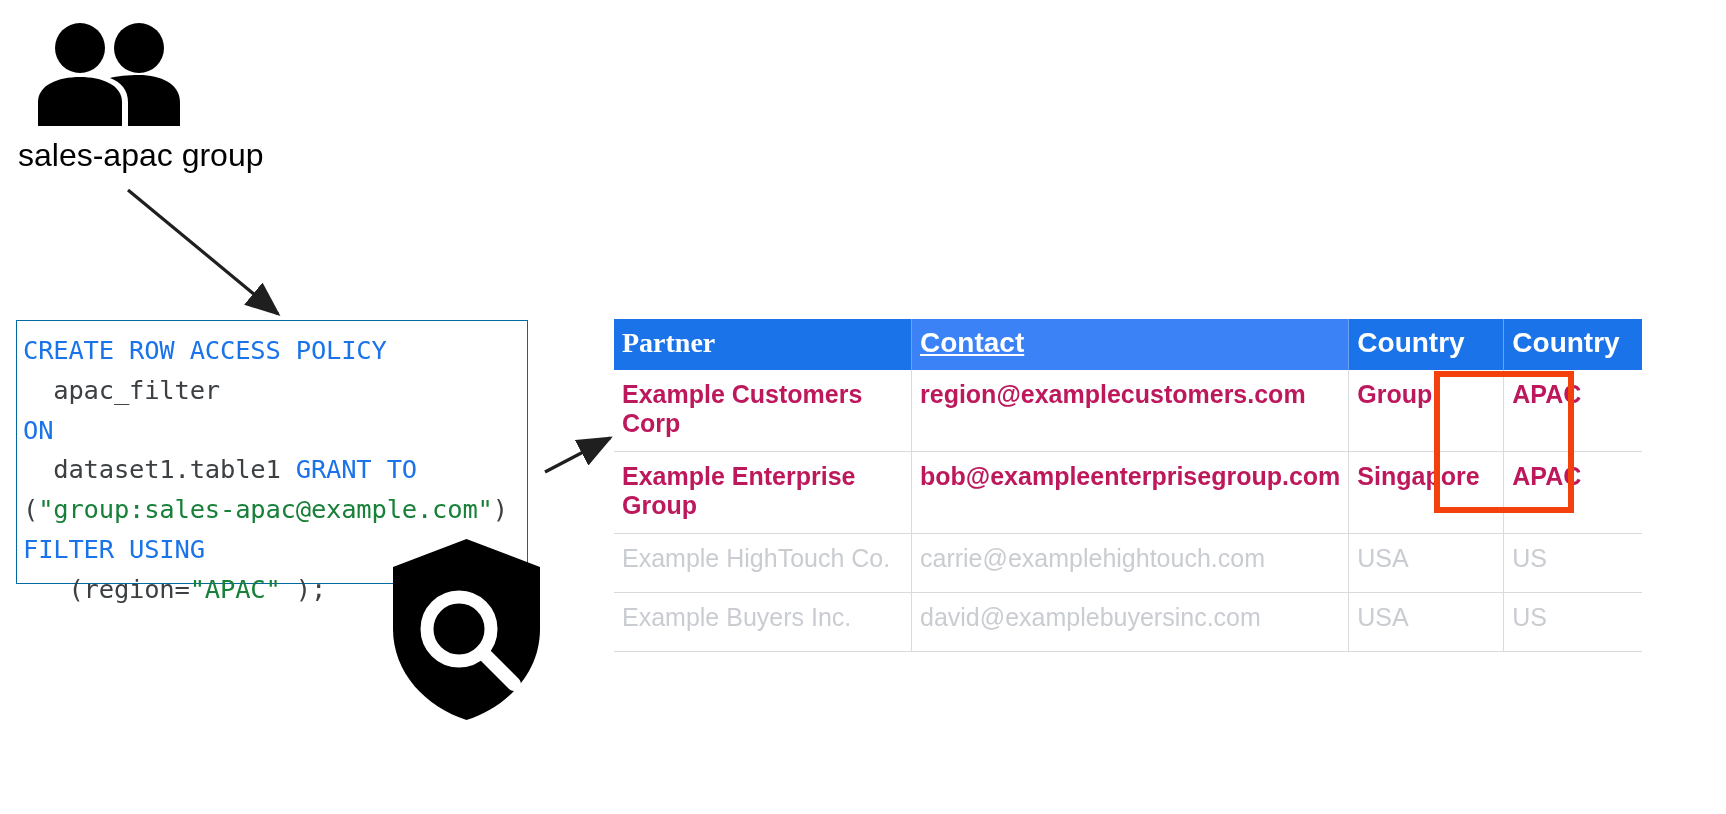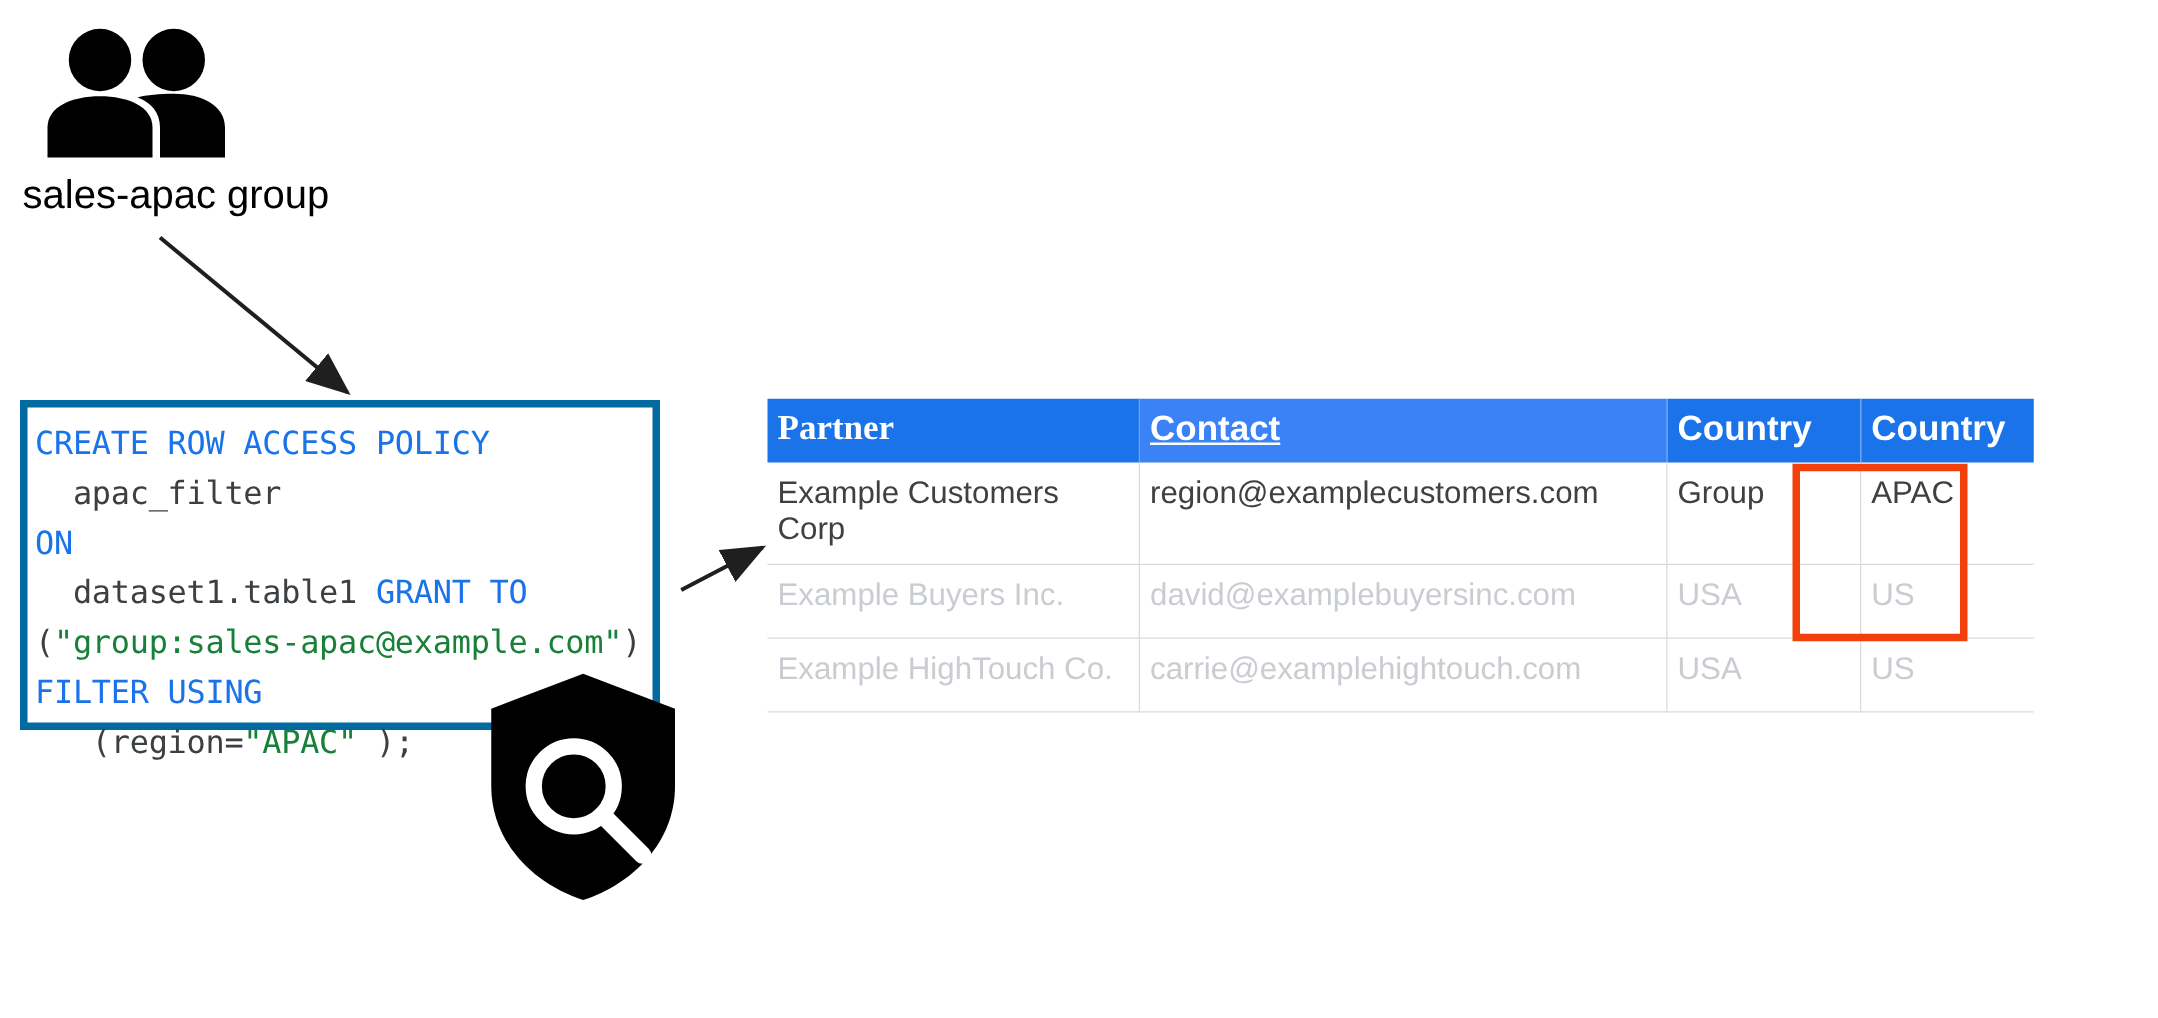--- a/index.html
+++ b/index.html
@@ -44,21 +44,21 @@
     pointer-events: none;
   }
 
   
   #code-box {
     position: absolute;
     left: 16px;
     top: 320px;
     width: 512px;
     height: 264px;
-    border: 6px solid #0369a1;
+    border: 1px solid #0369a1;
     background: #ffffff;
     box-sizing: border-box;
     padding: 10px 8px 8px 6px;
   }
   #code-text {
     font-family: "DejaVu Sans Mono", "Liberation Mono", monospace;
     font-size: 25.5px;
     line-height: 1.56;
     white-space: pre;
     color: #3c4043;
@@ -103,22 +103,22 @@
   table#partner-table td {
     padding: 10px 8px 12px 8px;
     vertical-align: top;
     border-bottom: 1px solid #d8dade;
     border-right: 1px solid #d8dade;
     line-height: 1.18;
     font-size: 25px;
   }
   table#partner-table td:last-child { border-right: none; }
   tr.row-active td {
-    color: #404040;
-    font-weight: normal;
+    color: #be185d;
+    font-weight: bold;
   }
   tr.row-muted td {
     color: #c9ccd1;
     font-weight: normal;
   }
   .c-partner  { width: 281px; font-family: Liberation Serif, serif; }
   .c-contact  { width: 405px; }
   .c-country  { width: 138px; }
   .c-region   { width: 122px; }
 
@@ -187,29 +187,35 @@
         <th class="c-region" style="background: rgb(26, 115, 232);">Country</th>
       </tr>
     </thead>
     <tbody>
       <tr class="row-active">
         <td>Example Customers Corp</td>
         <td>region@examplecustomers.com</td>
         <td>Group</td>
         <td>APAC</td>
       </tr>
+      <tr class="row-active">
+        <td>Example Enterprise Group</td>
+        <td>bob@exampleenterprisegroup.com</td>
+        <td>Singapore</td>
+        <td>APAC</td>
+      </tr>
+      <tr class="row-muted">
+        <td>Example HighTouch Co.</td>
+        <td>carrie@examplehightouch.com</td>
+        <td>USA</td>
+        <td>US</td>
+      </tr>
       <tr class="row-muted">
         <td>Example Buyers Inc.</td>
         <td>david@examplebuyersinc.com</td>
         <td>USA</td>
         <td>US</td>
       </tr>
-      <tr class="row-muted">
-        <td>Example HighTouch Co.</td>
-        <td>carrie@examplehightouch.com</td>
-        <td>USA</td>
-        <td>US</td>
-      </tr>
     </tbody>
   </table>
 </div>
 
 <div id="region-highlight" style="border-color: rgb(243, 64, 13);"></div>
 
 </body></html>

